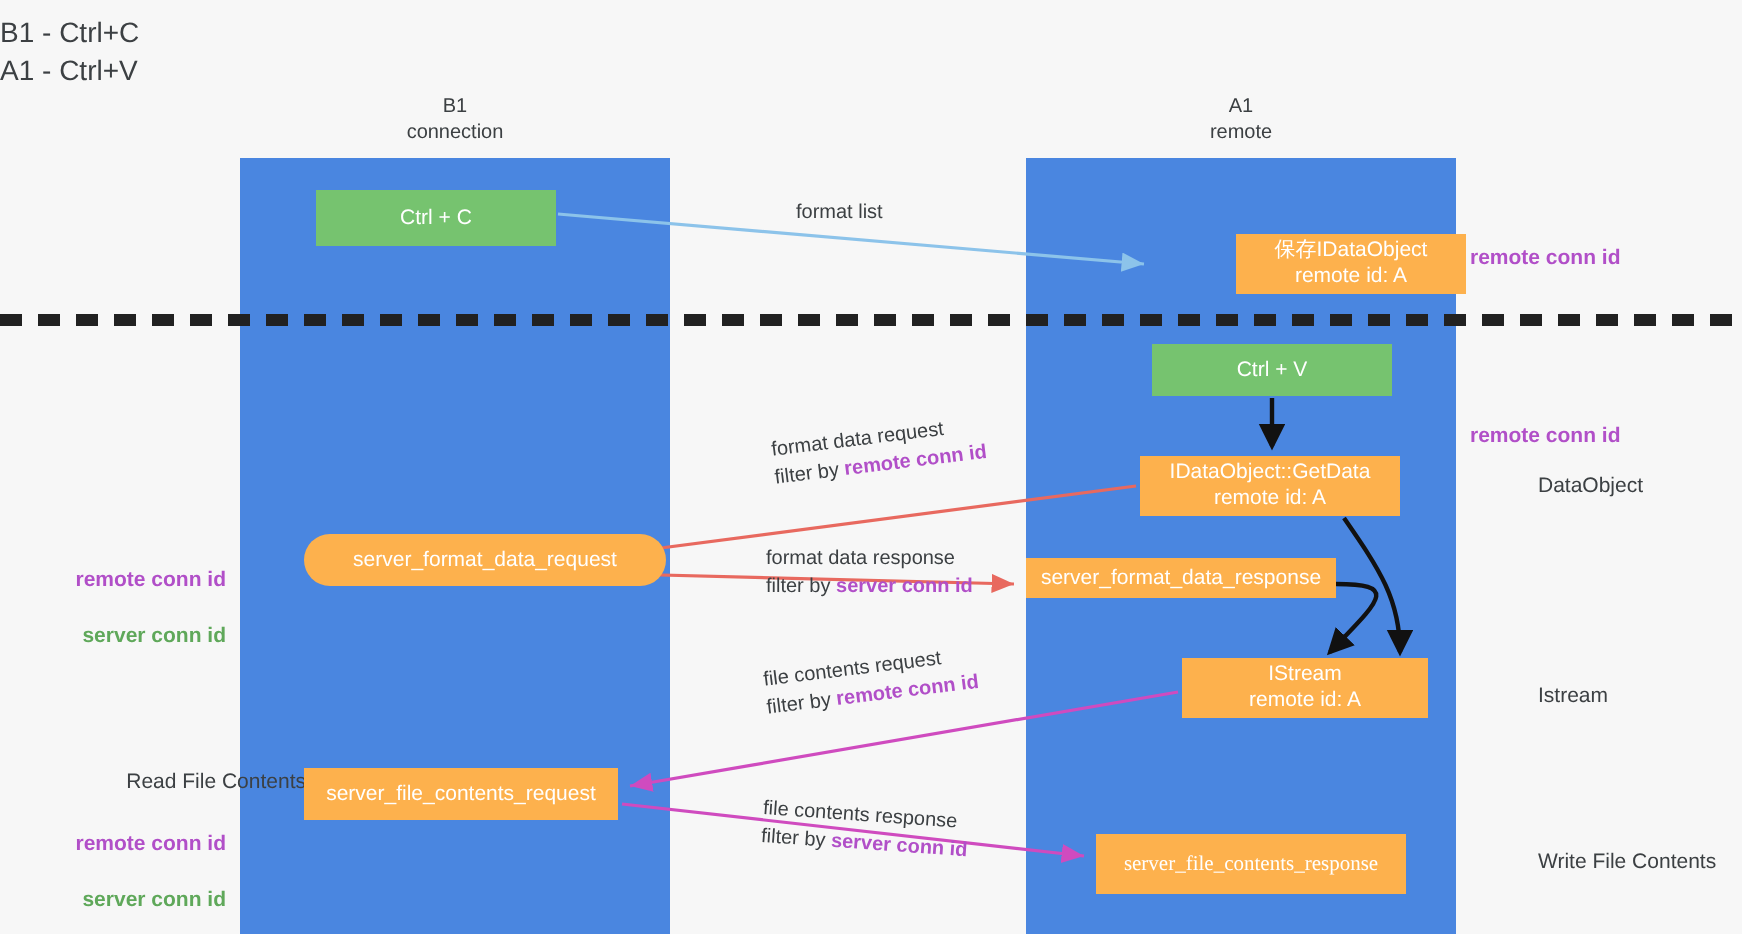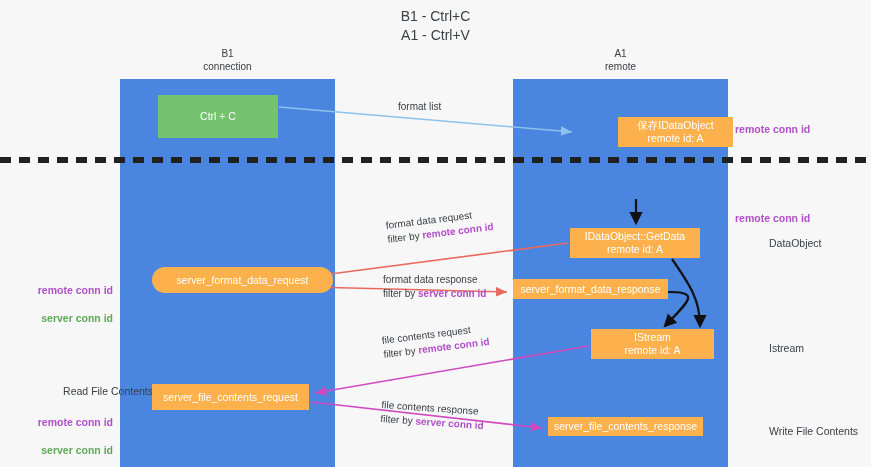--- a/index.html
+++ b/index.html
@@ -13,21 +13,21 @@
     overflow: hidden;
     font-family: "Liberation Sans", sans-serif;
     color: #3c4043;
   }
   #canvas { position: absolute; inset: 0; }
 
   
   .title {
     position: absolute;
     left: 0; right: 0; top: 7px;
-    text-align: center;
+    text-align: left;
     font-size: 14px;
     line-height: 19px;
     color: #3c4043;
     white-space: pre-line;
   }
 
   
   .lane-head {
     position: absolute;
     text-align: center;
@@ -66,29 +66,29 @@
     color: #ffffff;
     font-size: 10.5px;
     line-height: 13px;
     text-align: center;
     white-space: pre-line;
     z-index: 6;
   }
   .green { background: #76c36f; }
   .orange { background: #fdb14d; }
 
-  #node-ctrl-c      { left: 158px; top: 95px;  width: 120px; height: 43px; }
+  #node-ctrl-c      { left: 158px; top: 95px;  width: 120px; height: 28px; }
   #node-save-ido    { left: 578px; top: 117px; width: 115px; height: 30px; margin-left: 40px; }
   #node-ctrl-v      { left: 576px; top: 172px; width: 120px; height: 26px; }
   #node-getdata     { left: 570px; top: 228px; width: 130px; height: 30px; }
   #node-fmt-req     { left: 152px; top: 267px; width: 181px; height: 26px; border-radius: 13px; }
   #node-fmt-resp    { left: 513px; top: 279px; width: 155px; height: 20px; }
   #node-istream     { left: 591px; top: 329px; width: 123px; height: 30px; }
   #node-file-req    { left: 152px; top: 384px; width: 157px; height: 26px; text-align: center; }
-  #node-file-resp   { left: 548px; top: 417px; width: 155px; height: 19px; }
+  #node-file-resp   { left: 548px; top: 417px; width: 155px; height: 30px; font-family: Liberation Serif, serif; }
 
   
   .side {
     position: absolute;
     font-size: 10.5px;
     line-height: 14px;
     white-space: pre-line;
   }
   .side.right  { text-align: left; }
   .side.left   { text-align: right; }
@@ -179,20 +179,21 @@
     <line x1="311" y1="402" x2="542" y2="428" stroke="#cf4bbf" stroke-width="1.6" marker-end="url(#ah-mag)"></line>
   </svg>
 
   <div id="separator"></div>
 
   <div class="node green" id="node-ctrl-c">Ctrl + C</div>
 
   <div class="node orange" id="node-save-ido">保存IDataObject
 remote id: A</div>
 
+  <div class="node green" id="node-ctrl-v">Ctrl + V</div>
 
   <div class="node orange" id="node-getdata">IDataObject::GetData
 remote id: A</div>
 
   <div class="node orange" id="node-fmt-req">server_format_data_request</div>
 
   <div class="node orange" id="node-fmt-resp">server_format_data_response</div>
 
   <div class="node orange" id="node-istream">IStream
 remote id: A</div>

